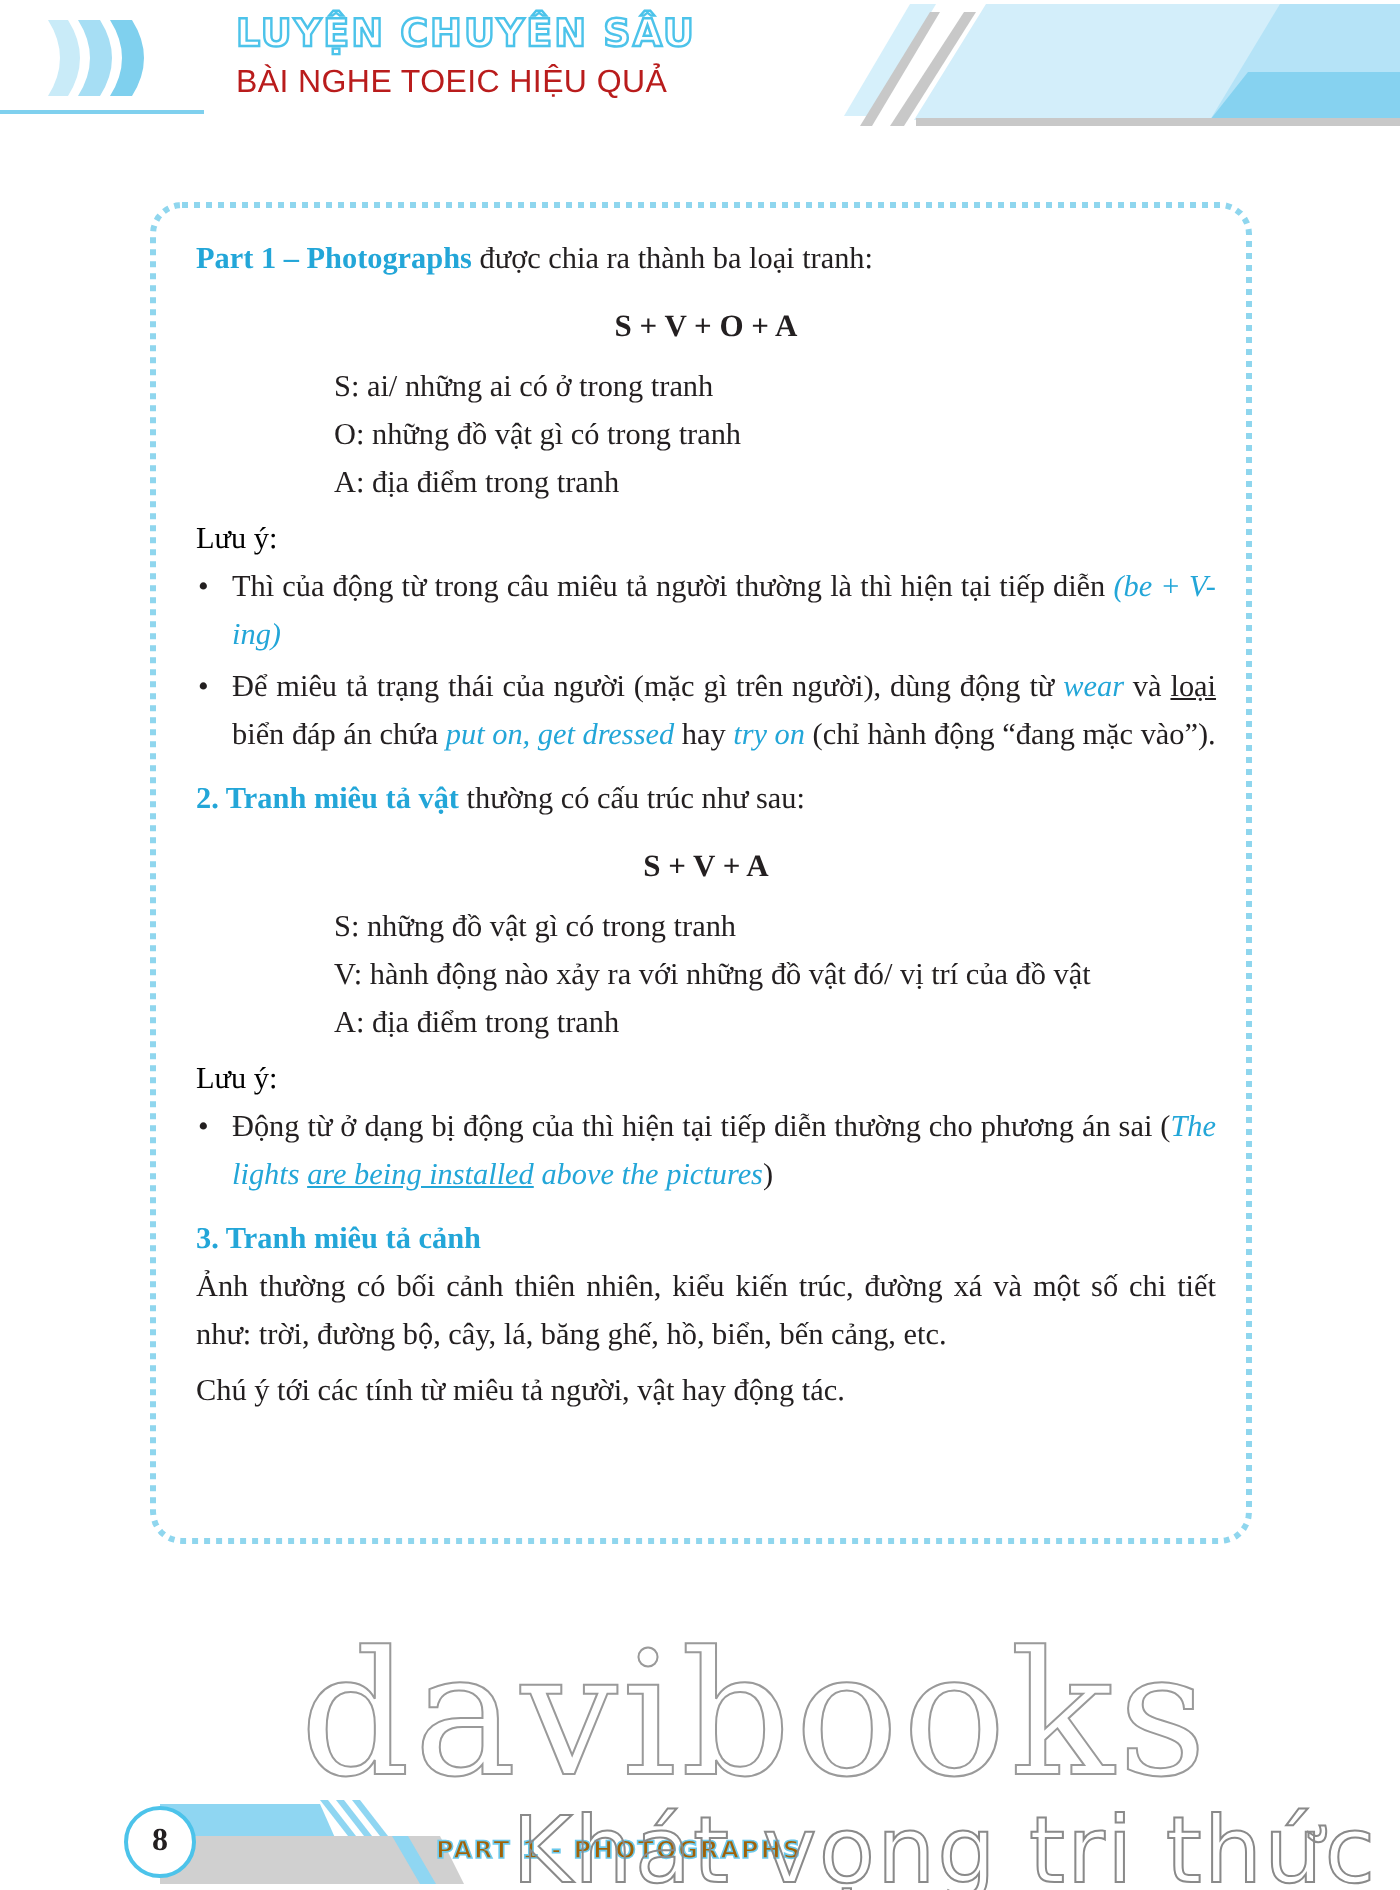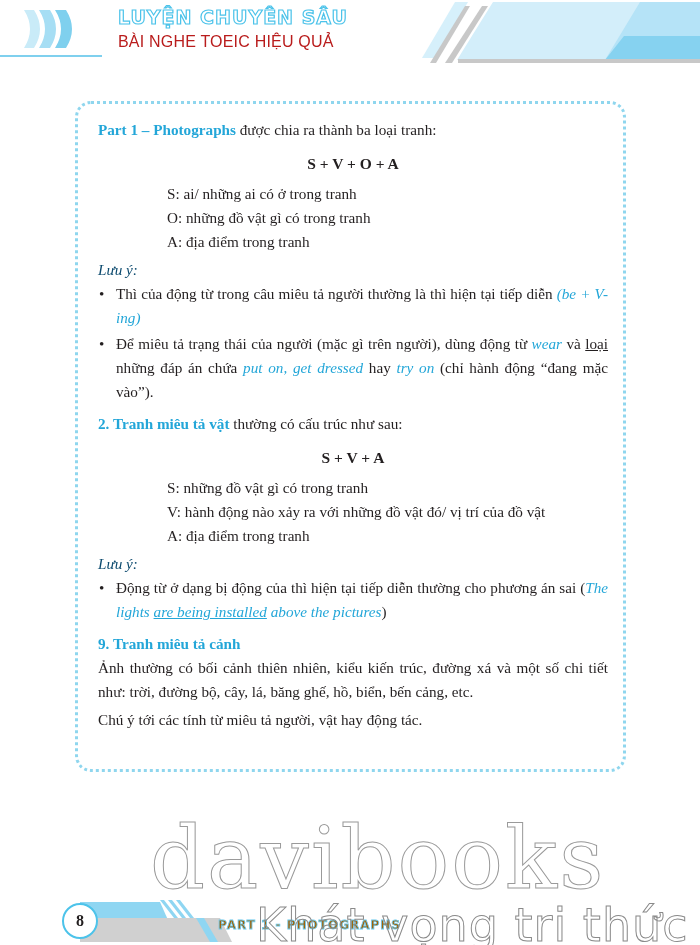--- a/index.html
+++ b/index.html
@@ -20,21 +20,21 @@
   .box { position:absolute; left:75px; top:101px; width:551px; height:671px;
          border:3px dotted #8fd6ee; border-radius:16px; box-sizing:border-box; }
   .content { position:absolute; left:98px; top:118px; width:510px; font-size:15.2px; line-height:24px; }
   .content p { margin:0; }
   .blue { color:#23a6d8; }
   .bold { font-weight:bold; }
   .ital { font-style:italic; }
   .ul { text-decoration:underline; }
   .formula { text-align:center; font-weight:bold; font-size:15.5px; margin:10px 0 6px 0 !important; }
   .def { padding-left:69px; margin-bottom:0 !important; }
-  .note-label { color:#0c4a6e; font-style:italic; }
+  .note-label { color:#000000; }
   .bullet { position:relative; padding-left:18px; text-align:justify; margin-bottom:2px !important; }
   .bullet::before { content:"•"; position:absolute; left:1px; top:0; }
   .gap4 { margin-top:4px !important; }
   .gap8 { margin-top:8px !important; }
   .just { text-align:justify; }
 
   
   .wm-big { position:absolute; left:150px; top:808px; font-family:"DejaVu Serif","Liberation Serif",serif;
             font-size:86px; color:transparent; -webkit-text-stroke:1px #9a9a9a; letter-spacing:2px; }
   .wm-small { position:absolute; left:256px; top:898px; font-family:"DejaVu Sans","Liberation Sans",sans-serif;
@@ -80,36 +80,36 @@
 
   <p class="formula">S + V + O + A</p>
   <p class="def">S: ai/ những ai có ở trong tranh</p>
   <p class="def">O: những đồ vật gì có trong tranh</p>
   <p class="def">A: địa điểm trong tranh</p>
   <p class="note-label gap4">Lưu ý:</p>
   <p class="bullet">
     <span>Thì của động từ trong câu miêu tả người thường là thì hiện tại tiếp diễn </span><span class="blue ital">(be + V-ing)</span>
   </p>
   <p class="bullet">
-    <span>Để miêu tả trạng thái của người (mặc gì trên người), dùng động từ </span><span class="blue ital">wear</span><span> và </span><span class="ul">loại</span><span> những đáp án chứa </span><span class="blue ital">put on, get dressed</span><span> hay </span><span class="blue ital">try on</span><span> (chỉ hành động “đang mặc vào”).</span>
+    <span>Để miêu tả trạng thái của người (mặc gì trên người), dùng động từ </span><span class="blue ital">wear</span><span> và </span><span class="ul">loại</span><span> biển đáp án chứa </span><span class="blue ital">put on, get dressed</span><span> hay </span><span class="blue ital">try on</span><span> (chỉ hành động “đang mặc vào”).</span>
   </p>
 
   <p class="gap8">
     <span class="blue bold">2. Tranh miêu tả vật</span><span> thường có cấu trúc như sau:</span>
   </p>
   <p class="formula">S + V  + A</p>
   <p class="def">S: những đồ vật gì có trong tranh</p>
   <p class="def">V: hành động nào xảy ra với những đồ vật đó/ vị trí của đồ vật</p>
   <p class="def">A: địa điểm trong tranh</p>
   <p class="note-label gap4">Lưu ý:</p>
   <p class="bullet">
     <span>Động từ ở dạng bị động của thì hiện tại tiếp diễn thường cho phương án sai (</span><span class="blue ital">The lights </span><span class="blue ital ul">are being installed</span><span class="blue ital"> above the pictures</span><span>)</span>
   </p>
 
-  <p class="blue bold gap8">9. Tranh miêu tả cảnh</p>
+  <p class="blue bold gap8">3. Tranh miêu tả cảnh</p>
   <p class="just">Ảnh thường có bối cảnh thiên nhiên, kiểu kiến trúc, đường xá và một số chi tiết như: trời, đường bộ, cây, lá, băng ghế, hồ, biển, bến cảng, etc.</p>
   <p class="gap4">Chú ý tới các tính từ miêu tả người, vật hay động tác.</p>
 </div>
 
 <div class="wm-big">davibooks</div>
 
 <svg class="ft-deco" viewBox="0 0 200 44">
   <polygon points="20,4 100,4 108,22 20,22" fill="#8fd6f2"></polygon>
   <polygon points="20,20 160,20 172,44 20,44" fill="#d0d0d0"></polygon>
   <polygon points="100,2 104,2 118,20 114,20" fill="#8fd6f2"></polygon>

